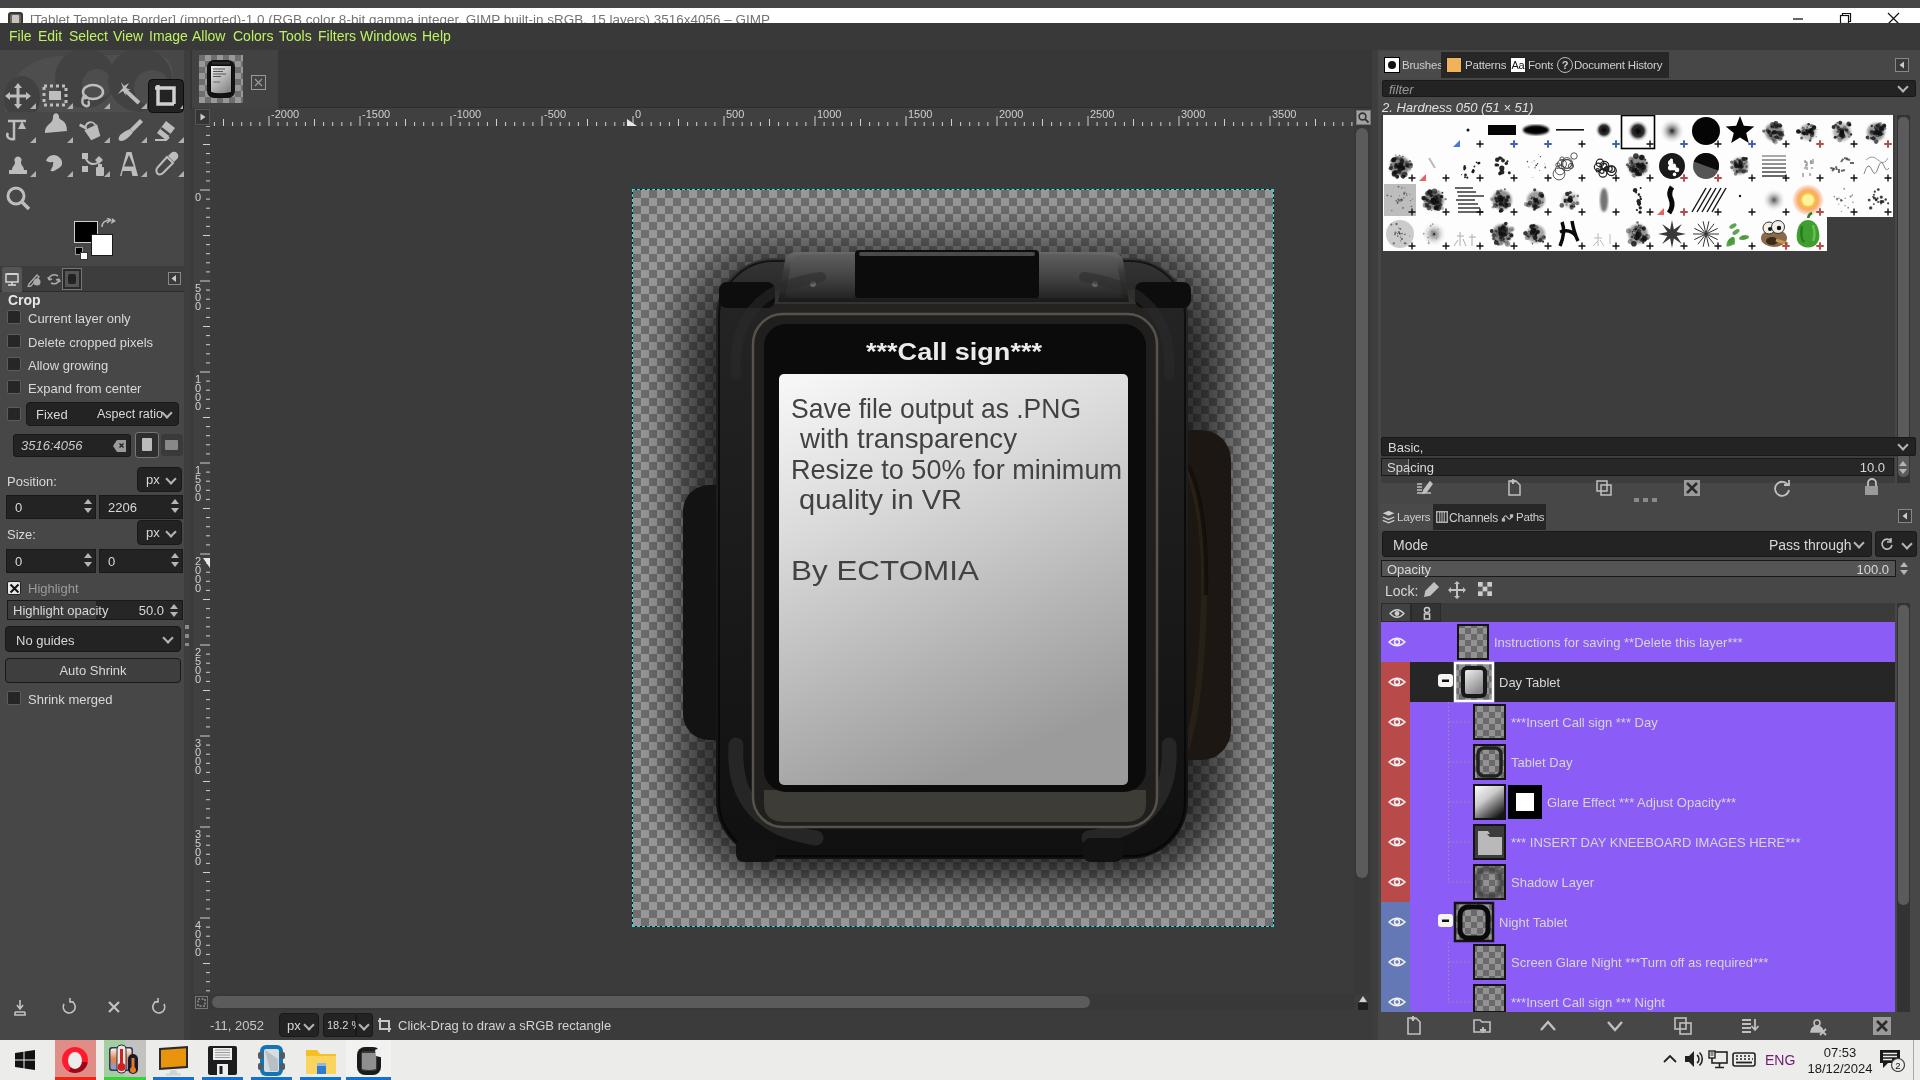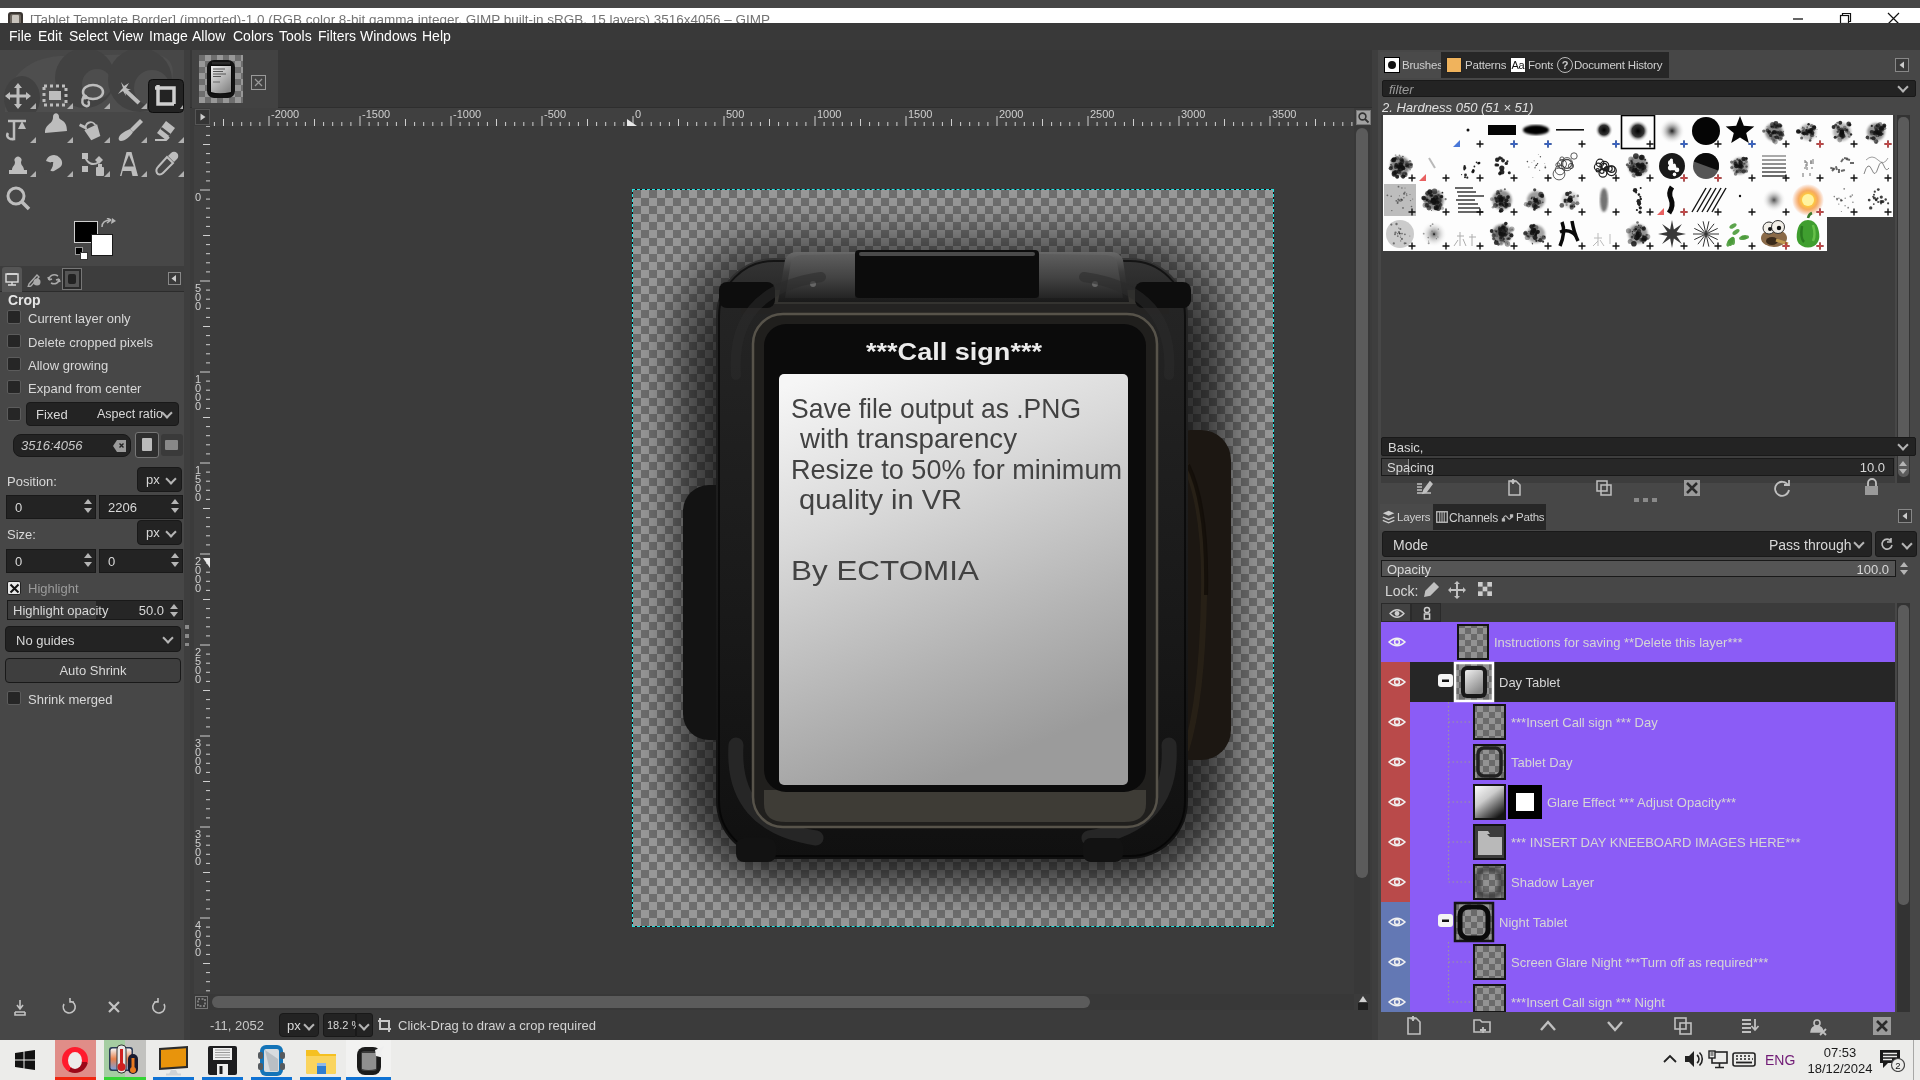--- a/index.html
+++ b/index.html
@@ -6,21 +6,21 @@
 html,body { width:1920px; height:1080px; overflow:hidden; background:#454545; font-family:"Liberation Sans", sans-serif; }
 #root { position:absolute; left:0; top:0; width:1920px; height:1080px; }
 .abs { position:absolute; }
 svg { display:block; }
 
 
 #titlebar { left:0; top:8px; width:1920px; height:33px; background:#ffffff; color:#737373; font-size:14px; }
 #titletext { left:30px; top:4px; white-space:nowrap; font-size:13.5px; }
 
 
-#menubar { left:0; top:23px; width:1920px; height:27px; background:#393939; color:#ffffff; font-size:14px; }
+#menubar { left:0; top:23px; width:1920px; height:27px; background:#393939; color:#bef264; font-size:14px; }
 #menubar span { position:absolute; top:5px; }
 
 
 #leftdock { left:0; top:50px; width:184px; height:990px; background:#474747; }
 #vsplit { left:184px; top:50px; width:6px; height:990px; background:#3e3e3e; }
 
 .dd { position:absolute; background:#232323; border:1px solid #191919; border-radius:4px; color:#cfcfcf; }
 .inp { position:absolute; background:#232323; border:1px solid #191919; color:#d8d8d8; }
 .chk { position:absolute; width:14px; height:14px; background:#262626; border:1px solid #5c5c5c; border-radius:2px; }
 .lbl { position:absolute; color:#d8d8d8; font-size:13px; white-space:nowrap; }
@@ -263,21 +263,21 @@
     <div class="chk" style="left:7px;top:307px"></div>
       <div class="lbl" style="left:28px;top:308px">Allow growing</div>
     <div class="chk" style="left:7px;top:330px"></div>
       <div class="lbl" style="left:28px;top:331px">Expand from center</div>
     <div class="chk" style="left:7px;top:357px"></div>
     <div class="dd" style="left:26px;top:352px;width:153px;height:24px">
       <span class="lbl" style="left:9px;top:4px">Fixed</span>
       <span class="lbl" style="left:70px;top:4px;font-size:12.5px">Aspect ratio</span>
       <div class="chev" style="right:7px;top:6px"></div>
     </div>
-    <div class="inp" style="left:13px;top:384px;width:118px;height:23px;border-radius:8px">
+    <div class="inp" style="left:13px;top:384px;width:118px;height:23px;border-radius:3px">
       <span class="lbl" style="left:7px;top:3px;font-style:italic;color:#c9c9c9">3516:4056</span>
       <svg class="abs" style="right:3px;top:4px" width="14" height="14" viewBox="0 0 14 14">
           <path d="M4 1 h9 v12 h-9 l-4 -6 Z" fill="#9a9a9a"></path>
           <path d="M6.5 4.5 l4 4 m0 -4 l-4 4" stroke="#232323" stroke-width="1.4"></path>
         </svg>
     </div>
     <div class="abs" style="left:135px;top:382px;width:24px;height:26px;background:#2e2e2e;border:1px solid #777;border-radius:3px">
       <div class="abs" style="left:6px;top:5px;width:10px;height:13px;background:#bbb;border-radius:1px"></div>
     </div>
     <div class="abs" style="left:161px;top:384px;width:22px;height:22px;background:#3a3a3a;border-radius:3px">
@@ -544,21 +544,21 @@
         </div>
       <div class="dd" style="left:166px;top:3px;width:17px;height:24px;border-radius:0 3px 3px 0">
           <div class="chev" style="left:3px;top:7px"></div>
         </div>
       <svg class="abs" style="left:187px;top:7px" width="16" height="16" viewBox="0 0 16 16">
           <g stroke="#c7c7c7" stroke-width="2" fill="none">
             <path d="M3 1 v11 h11"></path>
             <path d="M1 4 h11 v11"></path>
           </g>
         </svg>
-      <span class="abs" style="left:208px;top:8px;color:#d2d2d2">Click-Drag to draw a crop required</span>
+      <span class="abs" style="left:208px;top:8px;color:#d2d2d2">Click-Drag to draw a sRGB rectangle</span>
     </div>
     <svg class="abs" style="left:5px;top:946px" width="13" height="13" viewBox="0 0 13 13">
         <rect x="0.5" y="0.5" width="12" height="12" fill="#3a3a3a" stroke="#777"></rect>
         <rect x="3" y="3" width="7" height="7" fill="none" stroke="#bbb" stroke-dasharray="2 1.5"></rect>
       </svg>
     <svg class="abs" style="left:1166px;top:946px" width="14" height="14" viewBox="0 0 14 14">
         <path d="M7 0 l4 6 h-8 Z" fill="#d0d0d0"></path>
         <rect x="2" y="7" width="10" height="7" fill="#1e1e1e"></rect>
       </svg>
   </div>

